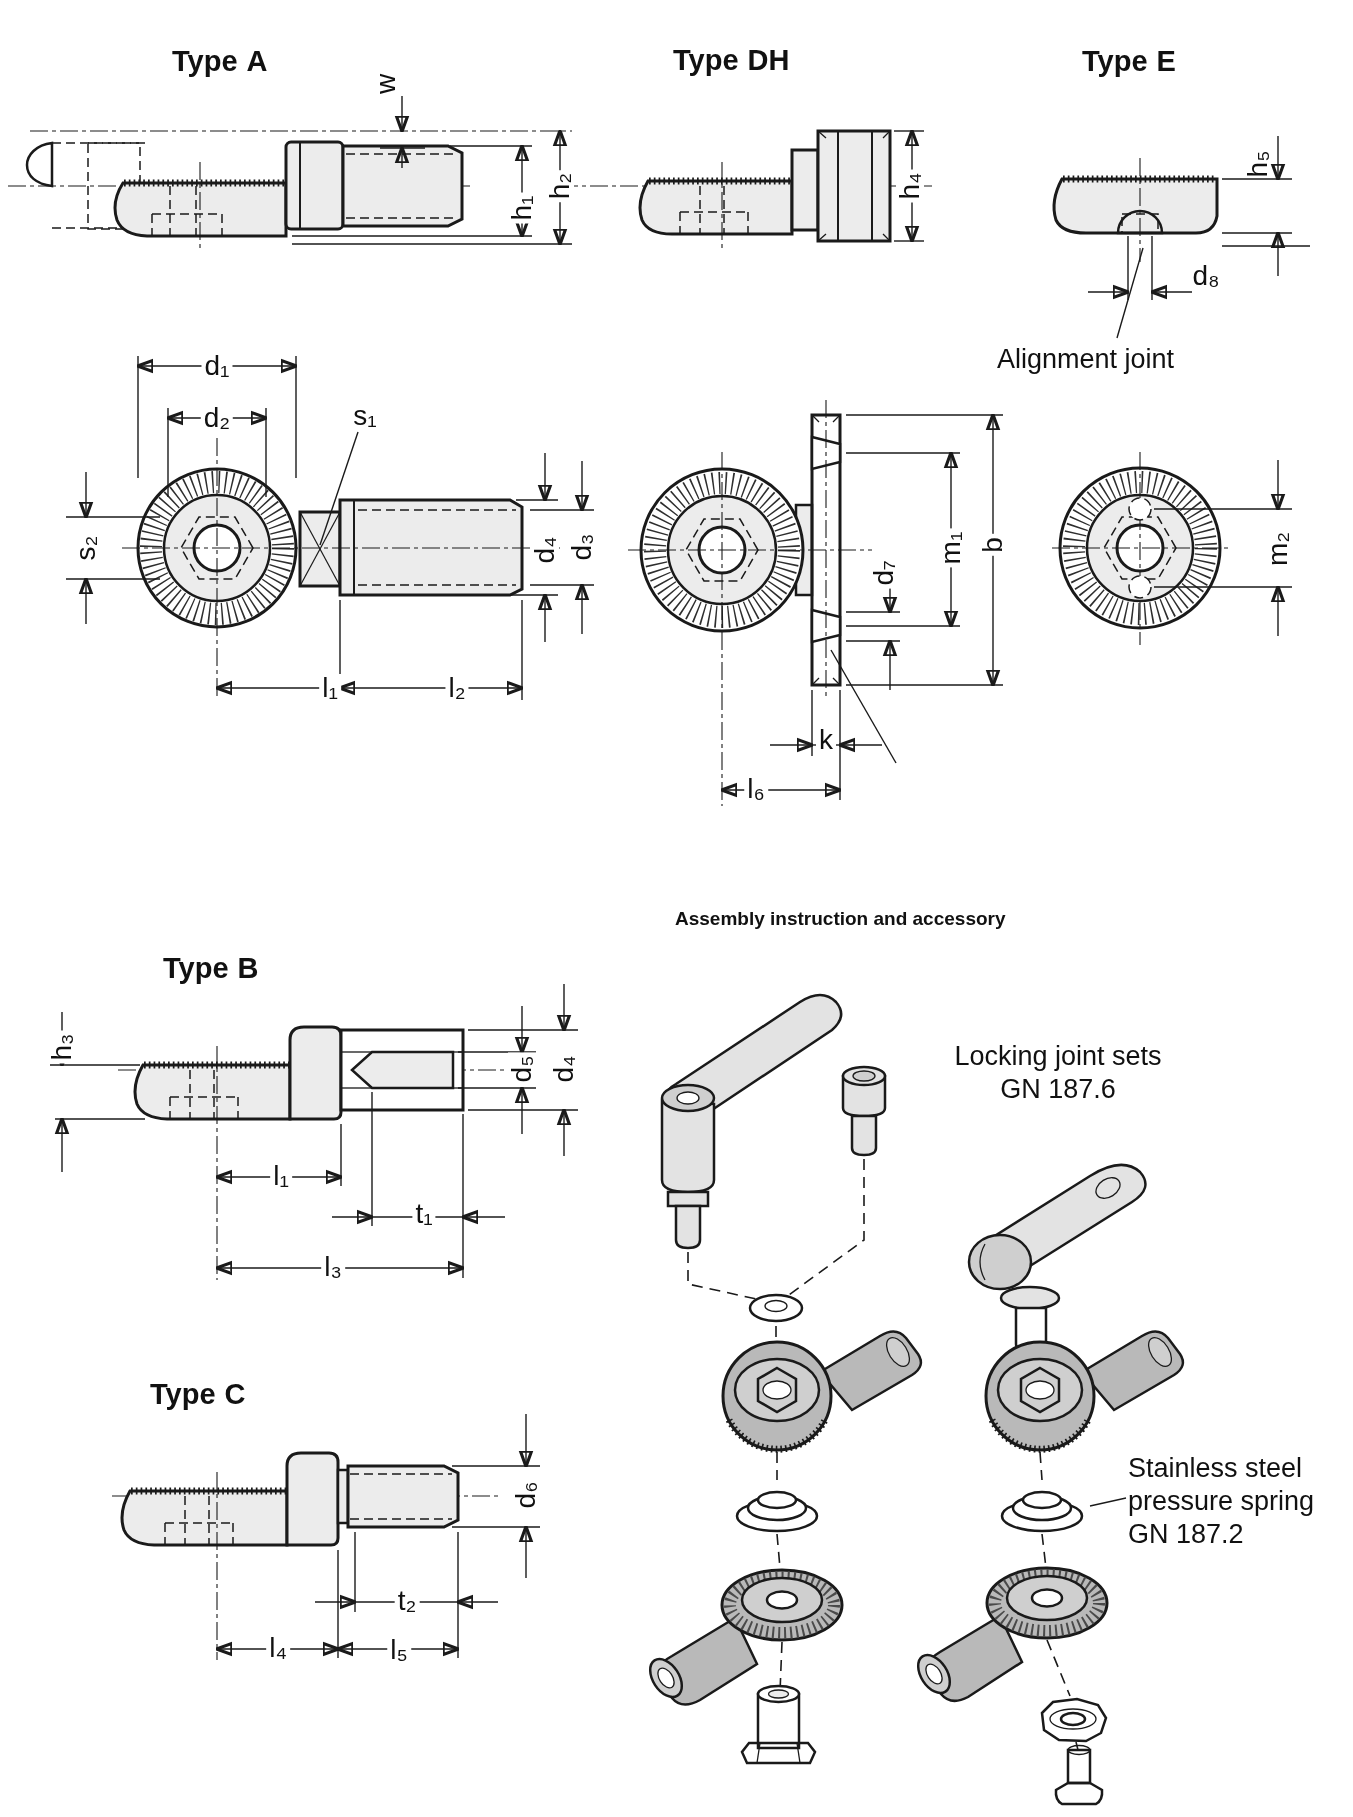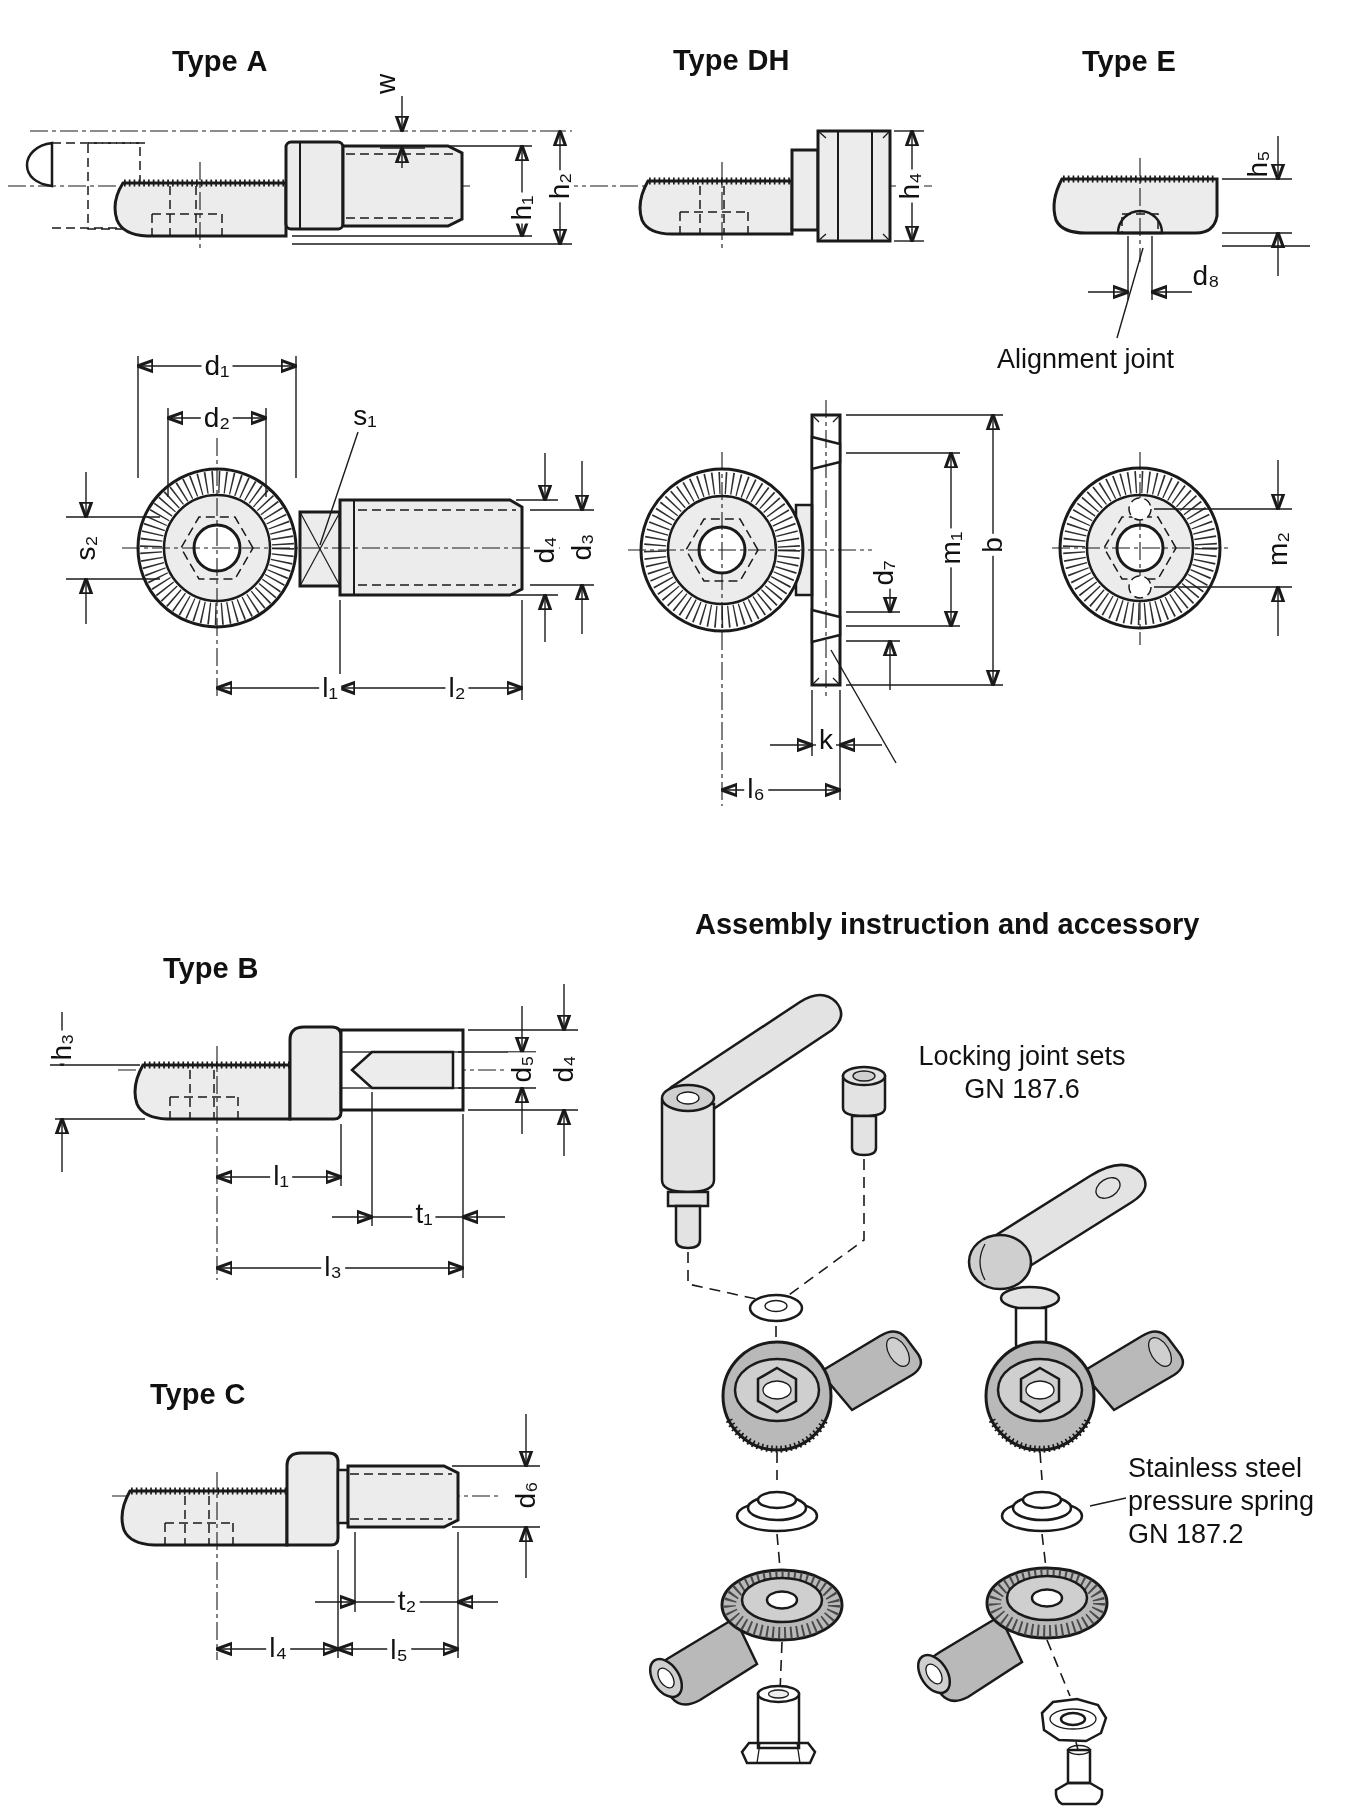--- a/index.html
+++ b/index.html
@@ -21,22 +21,22 @@
   .x{stroke-width:1.2;}
   
   .lab{position:absolute;font-size:28px;line-height:1;white-space:nowrap;
        transform:translate(-50%,-50%);}
   .rot{transform:translate(-50%,-50%) rotate(-90deg);}
   .wb{background:#fff;padding:0 3px;}
   .title{position:absolute;font-size:29px;white-space:nowrap;}
   .title .tp{font-weight:700;margin-right:9px;}
   .title .tc{font-weight:700;}
   .note{position:absolute;font-size:27px;line-height:33px;white-space:nowrap;}
-  .heading{position:absolute;font-size:29px;font-weight:700;white-space:nowrap;margin-left:20px;}
-  .center{text-align:center;}
+  .heading{position:absolute;font-size:19px;font-weight:700;white-space:nowrap;}
+  .center{text-align:center;margin-left:36px;}
 </style>
 </head>
 <body>
 
 <div id="canvas">
 
 <svg id="art" width="1353" height="1817" viewBox="0 0 1353 1817">
   <defs>
     <pattern id="hatch" patternUnits="userSpaceOnUse" width="7" height="7" patternTransform="rotate(45)">
       <rect width="7" height="7" fill="#fff" stroke="none"></rect>

